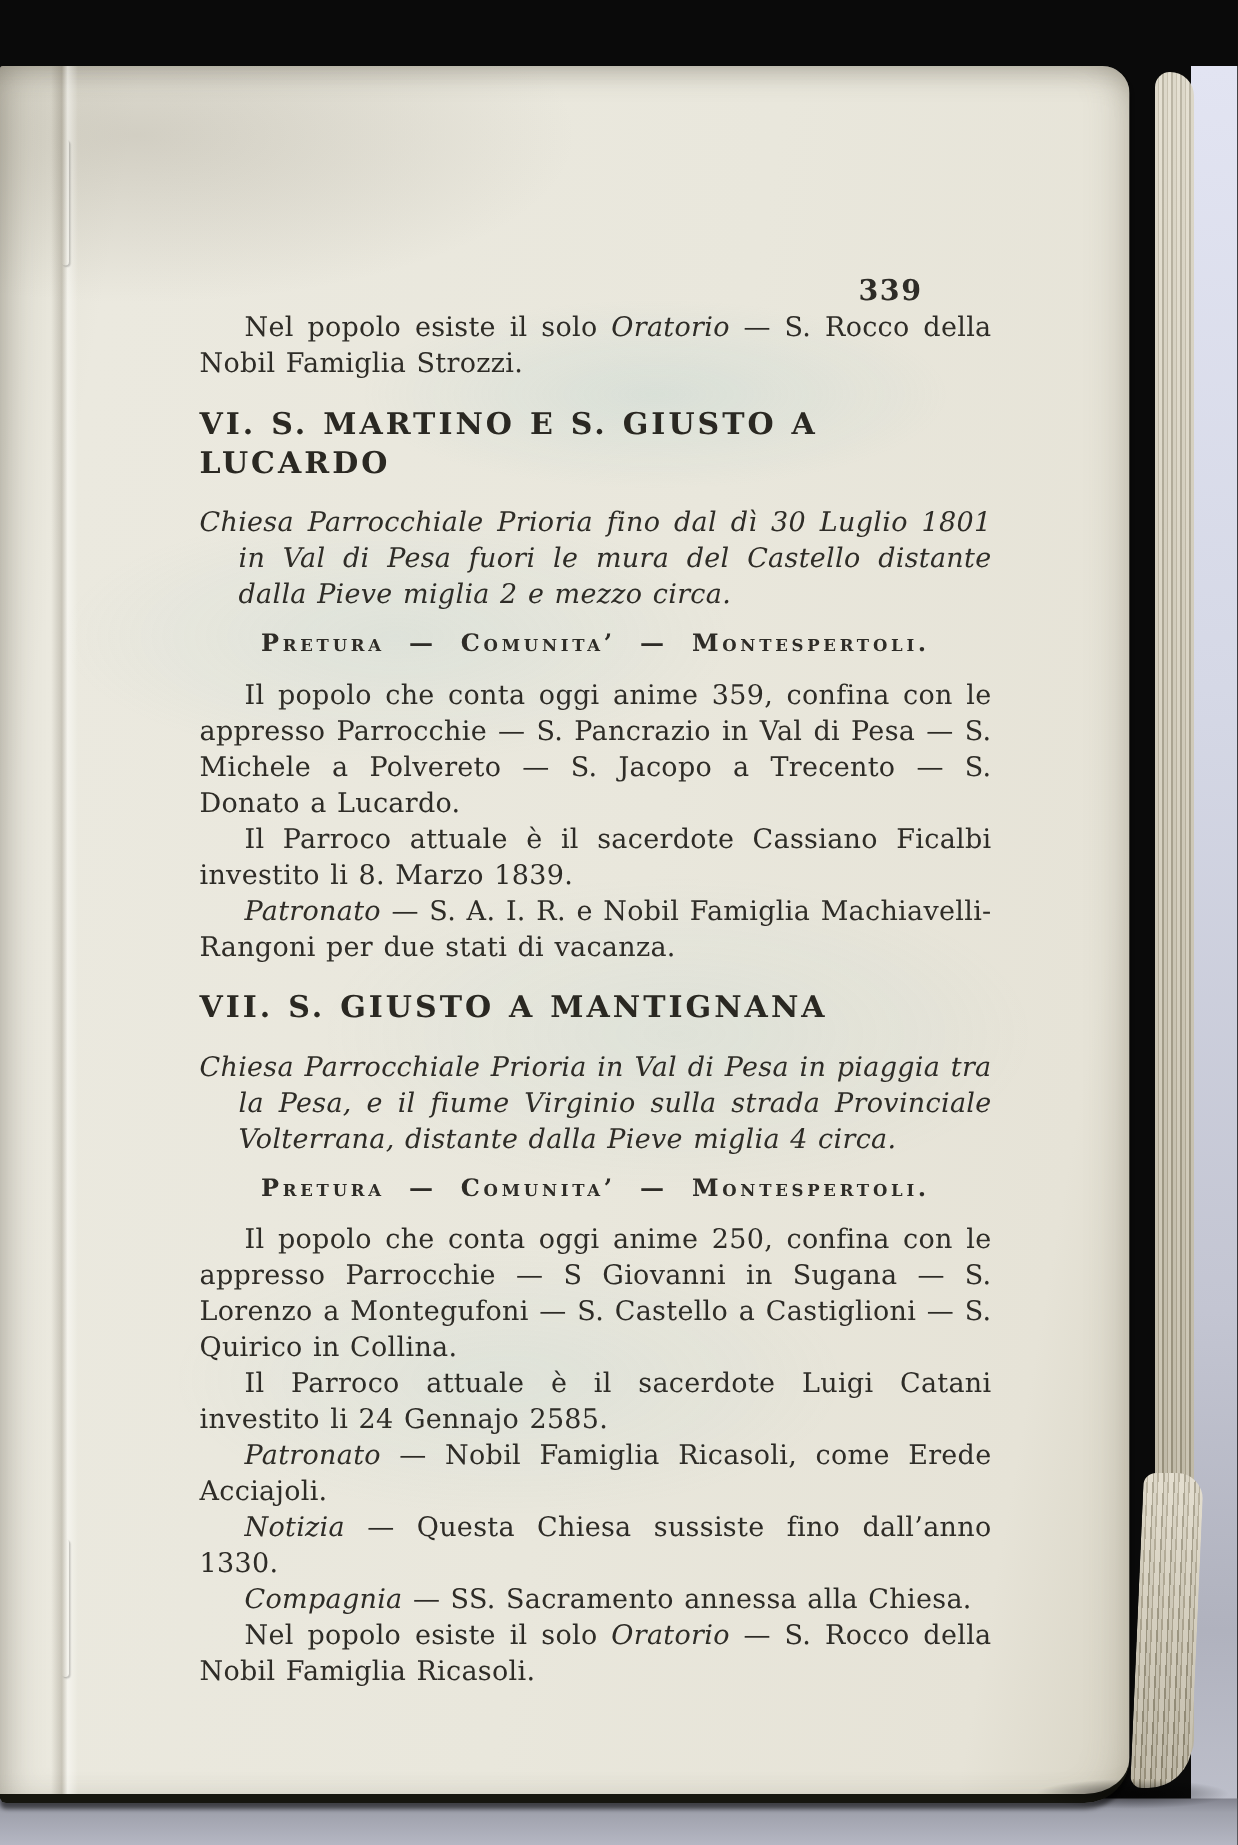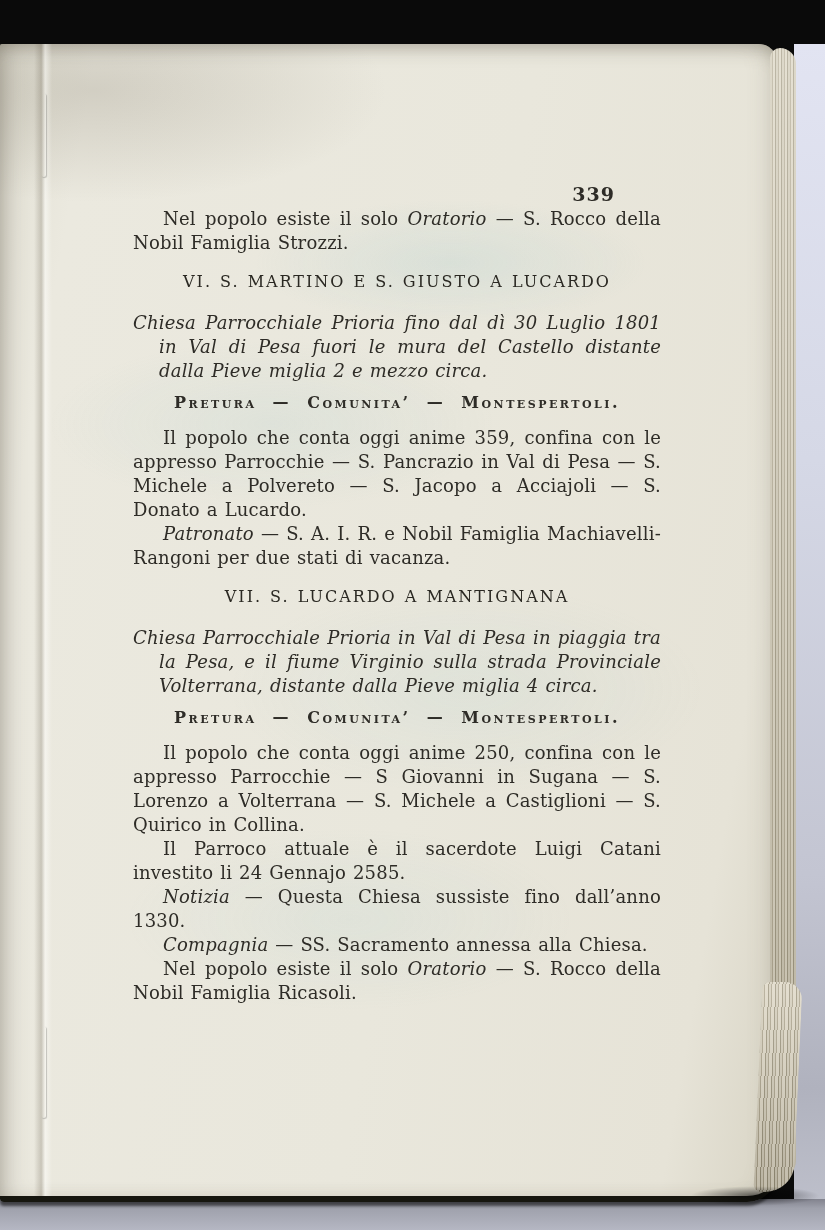--- a/index.html
+++ b/index.html
@@ -21,21 +21,21 @@
   
   .page{position:absolute;left:0;top:44px;width:753px;height:1152px;
     background:
       radial-gradient(420px 160px at 12% 4%, rgba(120,112,95,0.22), transparent 70%),
       linear-gradient(100deg,#e2e0d4 0%,#ebe9df 10%,var(--paper,#e9e7dc) 55%,#e6e3d7 88%,#d9d5c6 99%);
     border-bottom:6px solid #16160f;
     border-radius:2px 18px 30px 4px;
     box-shadow:inset 16px 0 26px -14px rgba(90,85,70,0.45),
                inset -18px 0 26px -16px rgba(110,100,80,0.35),
                inset 0 16px 20px -14px rgba(80,75,60,0.35),
-               0 4px 3px rgba(0,0,0,0.55);padding-left:24px;}
+               0 4px 3px rgba(0,0,0,0.55);}
   
   .tint{position:absolute;inset:0;pointer-events:none;border-radius:inherit;background:
       radial-gradient(280px 90px at 58% 19%, rgba(140,190,195,0.17), transparent 70%),
       radial-gradient(320px 120px at 35% 33%, rgba(140,190,195,0.12), transparent 70%),
       radial-gradient(340px 150px at 60% 56%, rgba(140,190,195,0.10), transparent 70%),
       radial-gradient(320px 130px at 45% 76%, rgba(140,190,195,0.10), transparent 70%);}
   
   .crease{position:absolute;left:34px;top:44px;width:18px;height:1152px;pointer-events:none;
     background:linear-gradient(90deg,transparent 0%,rgba(110,102,85,0.28) 40%,rgba(255,255,252,0.5) 62%,transparent 100%);}
   
@@ -57,21 +57,21 @@
       repeating-linear-gradient(90deg,#d3ccb8 0 2px,#aaa189 2px 3px,#ddd6c3 3px 6px,#9a927a 6px 7px);}
   .corner-shadow{position:absolute;left:690px;top:1186px;width:130px;height:20px;
     background:radial-gradient(ellipse at center,rgba(0,0,0,0.55),transparent 70%);}
 
   
   .content{position:absolute;left:133px;top:138px;width:528px;color:var(--ink,#2e2c27);
     font-size:18px;line-height:24px;text-align:justify;letter-spacing:0.2px;word-spacing:1px;}
   .pagenum{text-align:right;padding-right:46px;font-weight:bold;font-size:19px;
     letter-spacing:1px;line-height:25px;margin:0;}
   .para{margin:0;text-indent:30px;}
-  .heading{margin:14px 0 16px;text-align:center;font-weight:normal;font-size:16px;
+  .heading{margin:14px 0 16px;text-align:left;font-weight:bold;font-size:20px;
     line-height:26px;letter-spacing:2px;text-indent:0;color:#2a2822;}
   .desc{margin:0 0 8px;font-style:italic;padding-left:26px;text-indent:-26px;}
   .caps{margin:5px 0 11px;text-align:center;text-indent:0;font-variant:small-caps;
     font-weight:bold;font-size:16px;letter-spacing:2.5px;word-spacing:8px;}
   .it{font-style:italic;}
 </style>
 </head>
 <body>
 
 <div class="scene">
@@ -80,27 +80,29 @@
 
   <div class="page">
     <div class="tint"></div>
     <div class="content">
       <div class="pagenum">339</div>
       <div>
           <p class="para"><span>Nel popolo esiste il solo </span><span class="it">Oratorio</span><span> — S. Rocco della Nobil Famiglia Strozzi.</span></p>
           <h2 class="heading">VI. S. MARTINO E S. GIUSTO A LUCARDO</h2>
           <p class="desc">Chiesa Parrocchiale Prioria fino dal dì 30 Luglio 1801 in Val di Pesa fuori le mura del Castello distante dalla Pieve miglia 2 e mezzo circa.</p>
           <p class="caps">Pretura — Comunita’ — Montespertoli.</p>
-          <p class="para"><span>Il popolo che conta oggi anime 359, confina con le appresso Parrocchie — S. Pancrazio in Val di Pesa — S. Michele a Polvereto — S. Jacopo a Acciajoli — S. Donato a Lucardo.</span></p>
+          <p class="para"><span>Il popolo che conta oggi anime 359, confina con le appresso Parrocchie — S. Pancrazio in Val di Pesa — S. Michele a Polvereto — S. Jacopo a Trecento — S. Donato a Lucardo.</span></p>
+          <p class="para"><span>Il Parroco attuale è il sacerdote Cassiano Ficalbi investito li 8. Marzo 1839.</span></p>
           <p class="para"><span class="it">Patronato</span><span> — S. A. I. R. e Nobil Famiglia Machiavelli-Rangoni per due stati di vacanza.</span></p>
-          <h2 class="heading">VII. S. LUCARDO A MANTIGNANA</h2>
+          <h2 class="heading">VII. S. GIUSTO A MANTIGNANA</h2>
           <p class="desc">Chiesa Parrocchiale Prioria in Val di Pesa in piaggia tra la Pesa, e il fiume Virginio sulla strada Provinciale Volterrana, distante dalla Pieve miglia 4 circa.</p>
           <p class="caps">Pretura — Comunita’ — Montespertoli.</p>
-          <p class="para"><span>Il popolo che conta oggi anime 250, confina con le appresso Parrocchie — S Giovanni in Sugana — S. Lorenzo a Volterrana — S. Michele a Castiglioni — S. Quirico in Collina.</span></p>
+          <p class="para"><span>Il popolo che conta oggi anime 250, confina con le appresso Parrocchie — S Giovanni in Sugana — S. Lorenzo a Montegufoni — S. Castello a Castiglioni — S. Quirico in Collina.</span></p>
           <p class="para"><span>Il Parroco attuale è il sacerdote Luigi Catani investito li 24 Gennajo 2585.</span></p>
+          <p class="para"><span class="it">Patronato</span><span> — Nobil Famiglia Ricasoli, come Erede Acciajoli.</span></p>
           <p class="para"><span class="it">Notizia</span><span> — Questa Chiesa sussiste fino dall’anno 1330.</span></p>
           <p class="para"><span class="it">Compagnia</span><span> — SS. Sacramento annessa alla Chiesa.</span></p>
           <p class="para"><span>Nel popolo esiste il solo </span><span class="it">Oratorio</span><span> — S. Rocco della Nobil Famiglia Ricasoli.</span></p>
         </div>
     </div>
   </div>
 
   <div class="crease"></div>
   <div class="stitch s1"></div>
   <div class="stitch s2"></div>

